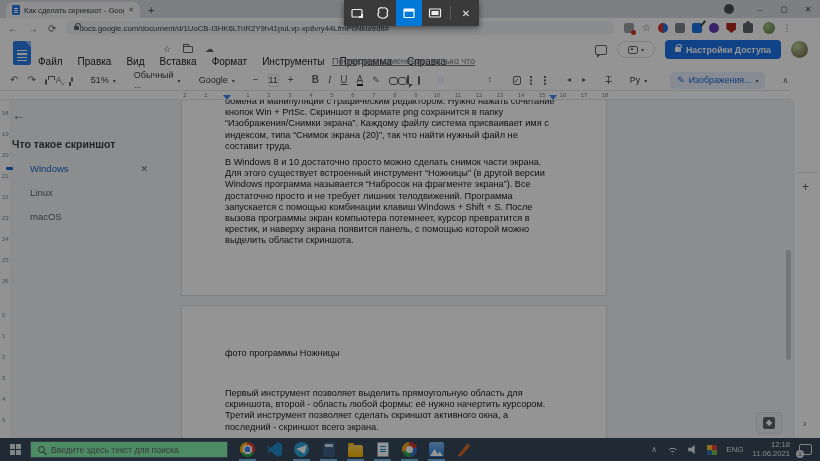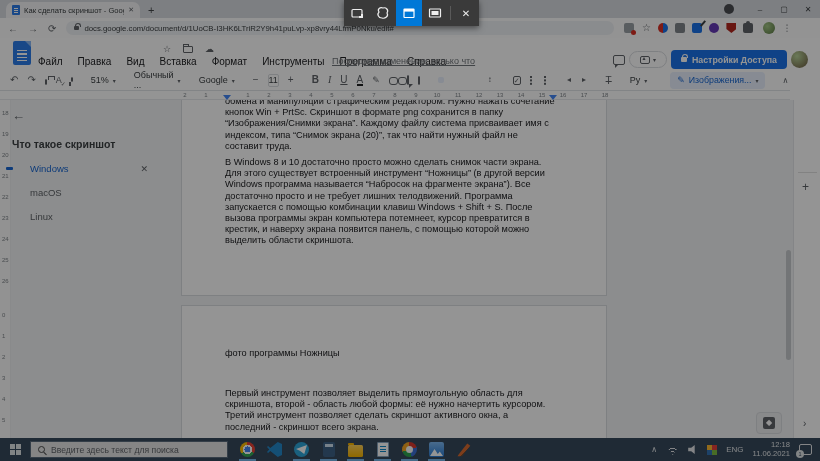--- a/index.html
+++ b/index.html
@@ -14,21 +14,21 @@
   .tab-title{font-size:7.6px;color:#3c4043;white-space:nowrap;overflow:hidden;flex:1 1 auto}
   .tab-close{font-size:7px;color:#5f6368;flex:0 0 auto}
   .newtab{font-size:11px;color:#44474a;margin-left:8px;line-height:16px}
   .wincontrols{position:absolute;right:0;top:0;height:18px;display:flex;align-items:center;gap:0}
   .winbtn{width:24px;text-align:center;font-size:8px;color:#3c4043}
   .profile-dot{width:10px;height:10px;border-radius:50%;background:#4a4d52;margin-right:14px}
 
   
   .urlrow{position:absolute;left:0;top:18px;width:820px;height:20px;background:#fdfdfd;display:flex;align-items:center;padding:0 8px}
   .nav-ic{color:#5f6368;font-size:10px;margin-right:10px}
-  .omnibox{width:548px;height:14px;background:#eef1f4;border-radius:7px;display:flex;align-items:center;padding:0 8px;gap:5px}
+  .omnibox{width:548px;height:14px;background:#eef1f4;border-radius:7px;display:flex;align-items:center;padding:0 8px;}
   .lock-ic{width:5px;height:4px;background:#5f6368;border-radius:1px;position:relative;flex:0 0 auto}
   .lock-ic::before{content:"";position:absolute;left:0.5px;top:-3px;width:4px;height:3px;border:1px solid #5f6368;border-bottom:none;border-radius:3px 3px 0 0}
   .url-text{font-size:7.8px;color:#3c4043;white-space:nowrap;overflow:hidden}
   .extrow{display:flex;align-items:center;gap:7px;margin-left:10px}
   .ext{width:10px;height:10px;display:inline-block;position:relative}
   .ext-red-badge{background:#9aa0a6;border-radius:2px}
   .ext-red-badge::after{content:"";position:absolute;right:-2px;bottom:-2px;width:5px;height:5px;border-radius:50%;background:#d93025}
   .bookmark-star{font-size:10px;color:#5f6368;line-height:10px;text-align:center}
   .ext-round{background:linear-gradient(90deg,#d93025 50%,#1a73e8 50%);border-radius:50%}
   .ext-gray{background:#80868b;border-radius:2px}
@@ -48,21 +48,21 @@
   .docs-logo::after{content:"";position:absolute;left:4px;top:9px;width:10px;height:11px;background:repeating-linear-gradient(to bottom,#fff 0 1.4px,transparent 1.4px 3.4px)}
   .doc-title{position:absolute;left:40px;top:3px;font-size:12.5px;color:#202124}
   .title-ics{position:absolute;left:163px;top:6px;display:flex;gap:12px;align-items:center;color:#5f6368}
   .star-ic{font-size:9px}
   .folder-ic{width:10px;height:7px;border:1px solid #5f6368;border-radius:1px;position:relative}
   .folder-ic::before{content:"";position:absolute;left:-1px;top:-3px;width:4px;height:2px;border:1px solid #5f6368;border-bottom:none}
   .cloud-ic{font-size:9px}
   .menubar{position:absolute;left:38px;top:18px;display:flex;gap:15px;font-size:10px;color:#202124}
   .menu-item{cursor:default}
   .lastedit{position:absolute;left:332px;top:18px;font-size:9px;color:#70757a;text-decoration:underline;white-space:nowrap}
-  .hdr-right{position:absolute;right:12px;top:12px;display:flex;align-items:center;gap:4px}
+  .hdr-right{position:absolute;right:12px;top:2px;display:flex;align-items:center;gap:10px}
   .comment-ic{width:12px;height:10px;border:1.2px solid #5f6368;border-radius:2px;position:relative}
   .comment-ic::after{content:"";position:absolute;left:1px;bottom:-4px;border-style:solid;border-width:4px 4px 0 0;border-color:#5f6368 transparent transparent transparent}
   .present-btn{width:38px;height:17px;border:1px solid #dadce0;border-radius:9px;display:flex;align-items:center;justify-content:center;gap:3px;color:#5f6368}
   .present-box{width:10px;height:8px;border:1.2px solid #5f6368;border-radius:2px;position:relative}
   .present-box::after{content:"▴";position:absolute;left:1.5px;top:-2.5px;font-size:6px;color:#5f6368}
   .caret{font-size:6px;color:#5f6368}
   .share-btn{height:19px;background:#1a73e8;border-radius:4px;display:flex;align-items:center;gap:5px;padding:0 10px;color:#fff}
   .share-lock{width:6px;height:5px;background:#fff;border-radius:1px;position:relative}
   .share-lock::before{content:"";position:absolute;left:1px;top:-3.5px;width:4px;height:3.5px;border:1px solid #fff;border-bottom:none;border-radius:3px 3px 0 0}
   .share-label{font-size:8.8px;font-weight:bold}
@@ -148,21 +148,21 @@
 
   .explore-btn{position:absolute;left:756px;top:312px;width:26px;height:22px;background:#eceef0;border:1px solid #dadce0;border-radius:4px;display:flex;align-items:center;justify-content:center}
   .explore-ic{width:12px;height:12px;background:#5f6368;border-radius:2px;color:#fff;font-size:8px;line-height:12px;text-align:center}
 
   
   .taskbar{position:absolute;left:0;top:438px;width:820px;height:23px;background:#36495c;display:flex;align-items:center}
   .start-btn{width:30px;height:23px;display:flex;align-items:center;justify-content:center}
   .win-logo{width:11px;height:11px;background:conic-gradient(#e3e6e8 0 100%);clip-path:polygon(0 0,46% 0,46% 46%,0 46%,0 0)}
   .win-logo{position:relative;background:#dfe3e6;clip-path:none;background:transparent}
   .win-logo::before{content:"";position:absolute;left:0;top:0;width:5px;height:5px;background:#dfe3e6;box-shadow:6px 0 0 #dfe3e6,0 6px 0 #dfe3e6,6px 6px 0 #dfe3e6}
-  .tb-search{width:198px;height:17px;background:#e5e5e5;border:1px solid #5a6b7c;display:flex;align-items:center;gap:6px;padding:0 7px}
+  .tb-search{width:198px;height:17px;background:#86efac;border:1px solid #5a6b7c;display:flex;align-items:center;gap:6px;padding:0 7px}
   .mag-ic{width:7px;height:7px;border:1.2px solid #4a4a4a;border-radius:50%;position:relative;flex:0 0 auto}
   .mag-ic::after{content:"";position:absolute;right:-3px;bottom:-2px;width:4px;height:1.2px;background:#4a4a4a;transform:rotate(45deg)}
   .tb-search-text{font-size:8.6px;color:#5f6368;white-space:nowrap}
   .tb-apps{display:flex;align-items:center;height:23px;margin-left:6px}
   .tb-app{width:27px;height:23px;display:flex;align-items:center;justify-content:center;position:relative}
   .tb-app.open::after{content:"";position:absolute;left:5px;bottom:0;width:17px;height:2px;background:#76b9ed}
   .app-glyph{width:15px;height:15px;display:block;position:relative}
   .g-chrome{border-radius:50%;background:radial-gradient(circle at 50% 50%,#4285f4 0 3px,#fff 3px 4.5px,transparent 4.5px),conic-gradient(#ea4335 0 33%,#34a853 33% 66%,#fbbc05 66% 100%)}
   .g-vscode{background:#2489ca;clip-path:polygon(72% 0,100% 13%,100% 87%,72% 100%,22% 60%,7% 74%,0 66%,15% 50%,0 34%,7% 26%,22% 40%)}
   .g-telegram{border-radius:50%;background:#2ea6da;position:relative}
@@ -386,24 +386,24 @@
 
     <div class="outline">
       <span class="back-ic">←</span>
       <div class="outline-header">Что такое скриншот</div>
       <div>
           <div class="outline-item active">
             <span class="oi-label">Windows</span>
             <span class="oi-close">✕</span>
           </div>
           <div class="outline-item">
-            <span class="oi-label">macOS</span>
+            <span class="oi-label">Linux</span>
           </div>
           <div class="outline-item">
-            <span class="oi-label">Linux</span>
+            <span class="oi-label">macOS</span>
           </div>
         </div>
     </div>
 
     <div class="scrollthumb"></div>
 
     <div class="explore-btn">
       <span class="explore-ic">◆</span>
     </div>
 

